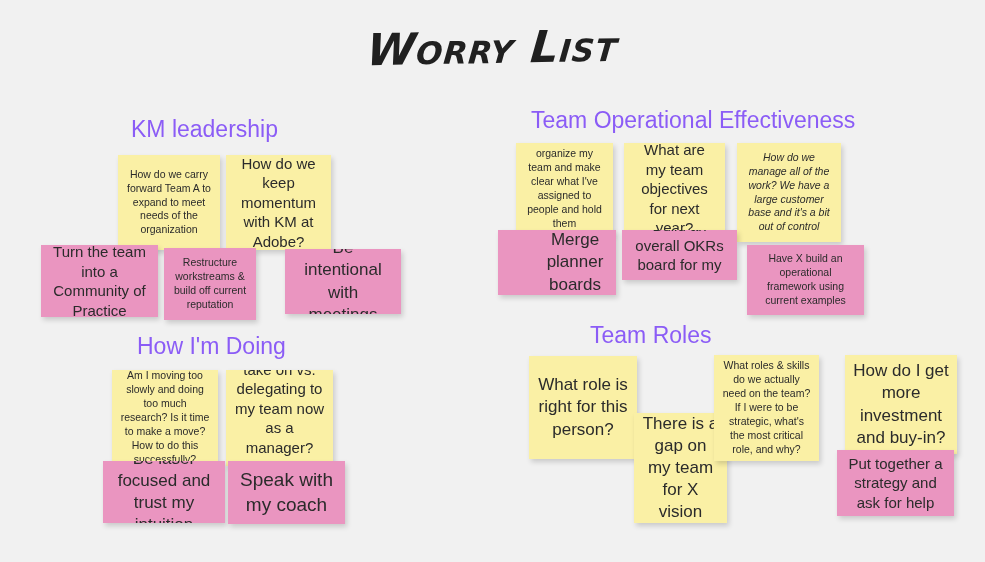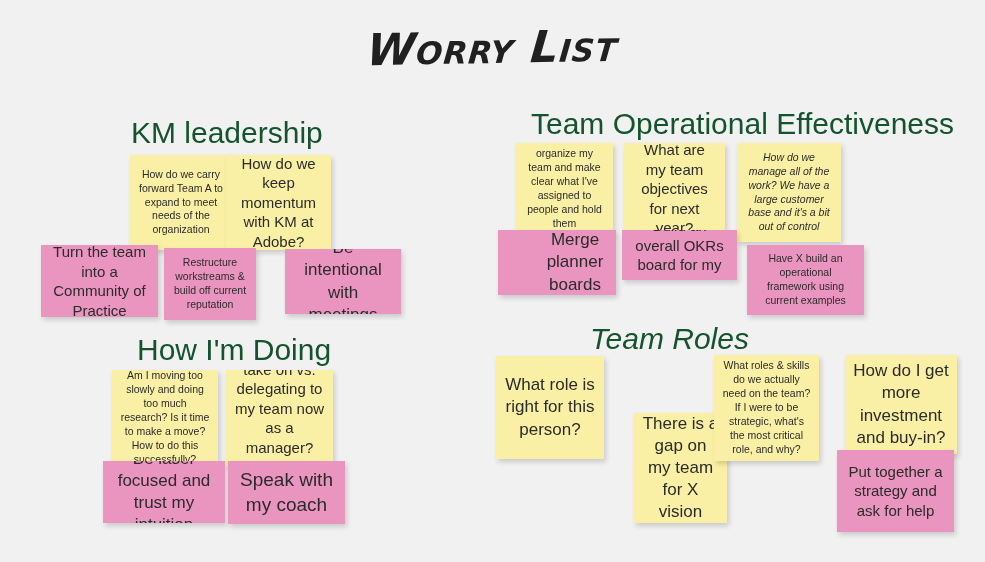--- a/index.html
+++ b/index.html
@@ -31,23 +31,23 @@
     letter-spacing: 1px;
     color: #202020;
     transform: skewX(-6deg) rotate(-1deg);
     -webkit-font-smoothing: antialiased;
   }
 
   
   .section-heading {
     position: absolute;
     font-family: "Liberation Sans", sans-serif;
-    font-size: 30px;
+    font-size: 23px;
     font-weight: 400;
-    color: #14532d;
+    color: #8b5cf6;
     white-space: nowrap;
   }
 
   
   .note {
     position: absolute;
     box-sizing: border-box;
     display: flex;
     align-items: center;
     justify-content: center;
@@ -70,21 +70,21 @@
 </style>
 </head>
 <body>
 
 <div id="board">
 
   <div class="board-title">Worry List</div>
 
   <div class="section-heading" style="left:131px; top:116px;">KM leadership</div>
 
-  <div class="note yellow t-sm" style="left:118px; top:155px; width:102px; height:95px;margin-left:12px;">
+  <div class="note yellow t-sm" style="left:118px; top:155px; width:102px; height:95px;">
     <span>How do we carry forward Team A to expand to meet needs of the organization</span>
   </div>
 
   <div class="note yellow t-md" style="left:226px; top:155px; width:105px; height:95px;">
     <span>How do we keep momentum with KM at Adobe?</span>
   </div>
 
   <div class="note pink t-md" style="left:41px; top:245px; width:117px; height:72px;">
     <span>Turn the team into a Community of Practice</span>
   </div>
@@ -134,36 +134,36 @@
   </div>
 
   <div class="note pink t-lg" style="left:103px; top:461px; width:122px; height:62px;">
     <span>Be laser focused and trust my intuition</span>
   </div>
 
   <div class="note pink t-xl" style="left:228px; top:461px; width:117px; height:63px;">
     <span>Speak with my coach</span>
   </div>
 
-  <div class="section-heading" style="left:590px; top:322px;font-style:italic;">Team Roles</div>
+  <div class="section-heading" style="left:590px; top:322px;">Team Roles</div>
 
-  <div class="note yellow t-lg" style="left:496px; top:356px; width:108px; height:103px;">
+  <div class="note yellow t-lg" style="left:529px; top:356px; width:108px; height:103px;">
     <span>What role is right for this person?</span>
   </div>
 
   <div class="note yellow t-lg" style="left:634px; top:413px; width:93px; height:110px;">
     <span>There is a gap on my team for X vision</span>
   </div>
 
   <div class="note yellow t-sm" style="left:714px; top:355px; width:105px; height:106px;">
     <span>What roles &amp; skills do we actually need on the team? If I were to be strategic, what's the most critical role, and why?</span>
   </div>
 
   <div class="note yellow t-lg" style="left:838px; top:355px; width:112px; height:99px;margin-left:7px;">
     <span>How do I get more investment and buy-in?</span>
   </div>
 
 
-  <div class="note pink t-md" style="left:837px; top:450px; width:117px; height:82px;">
+  <div class="note pink t-md" style="left:837px; top:450px; width:117px; height:66px;">
     <span>Put together a strategy and ask for help</span>
   </div>
 
 </div>
 
 </body></html>

